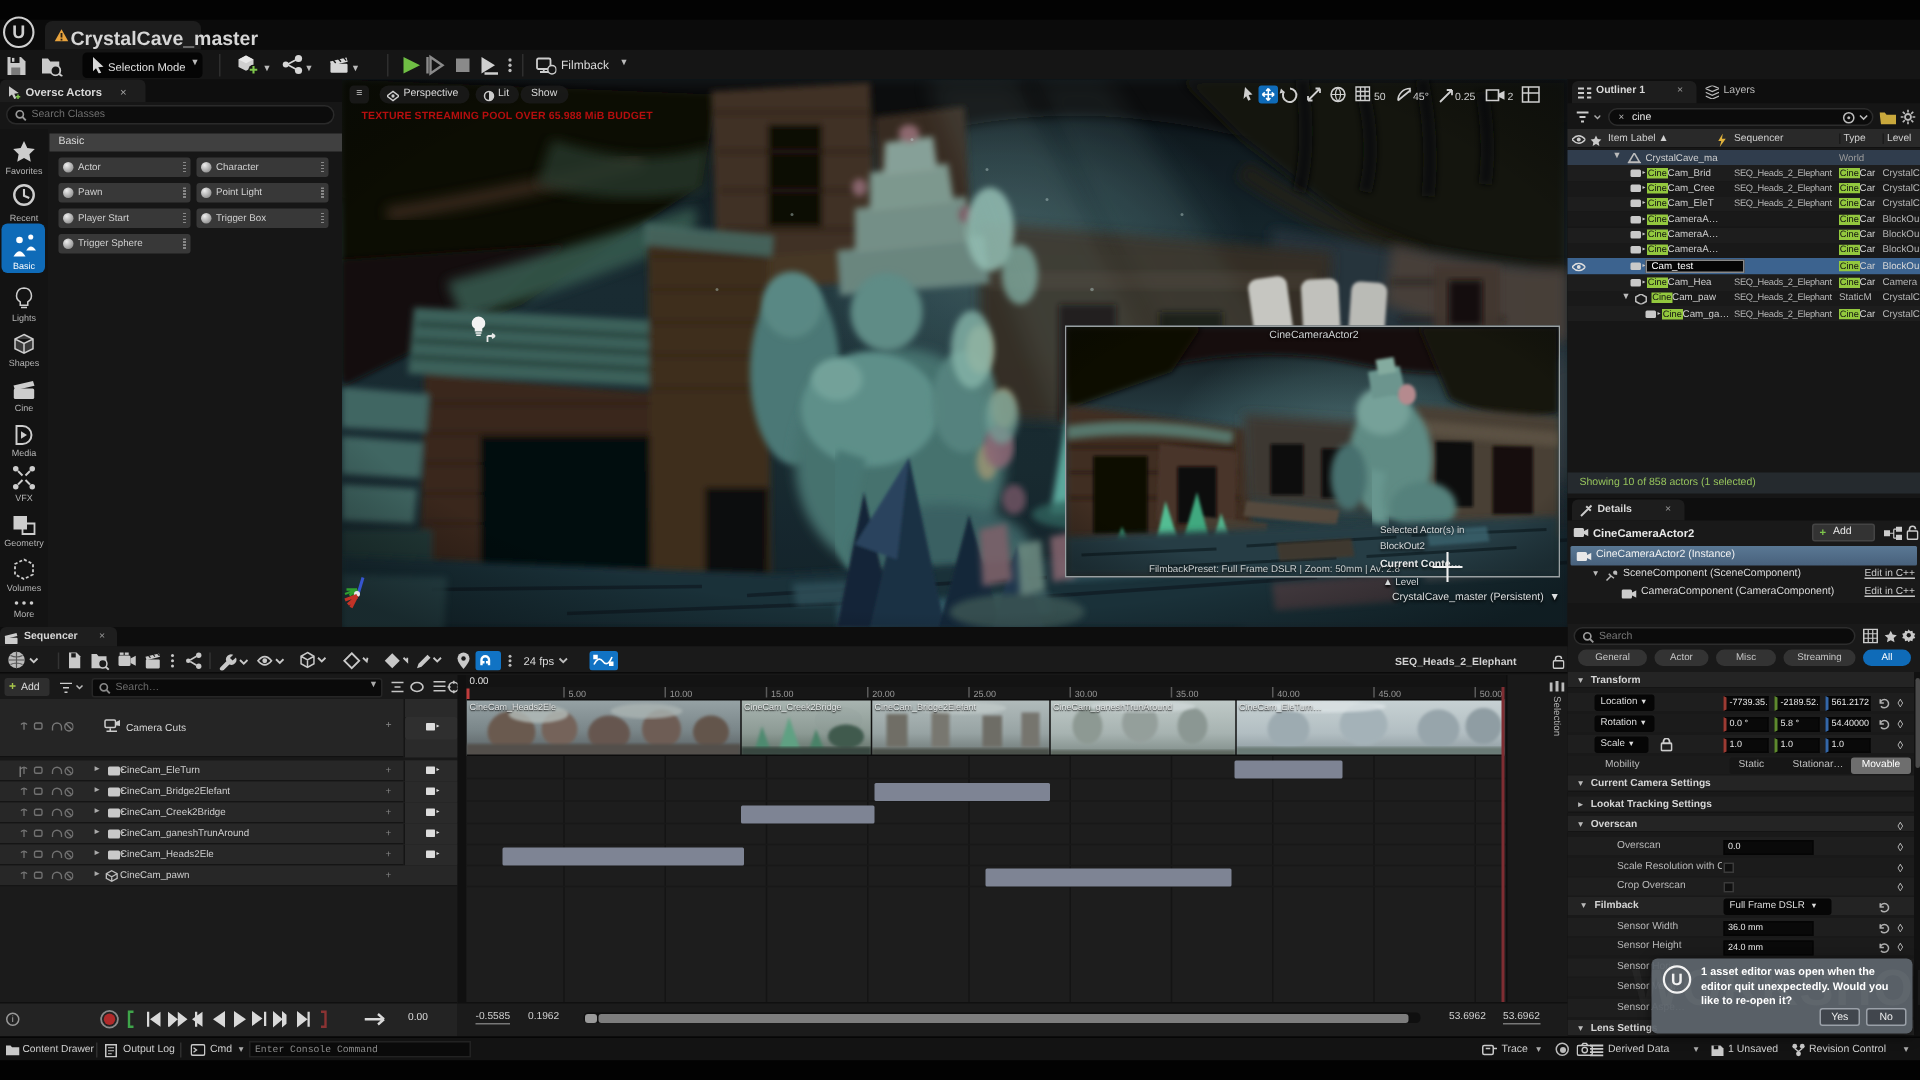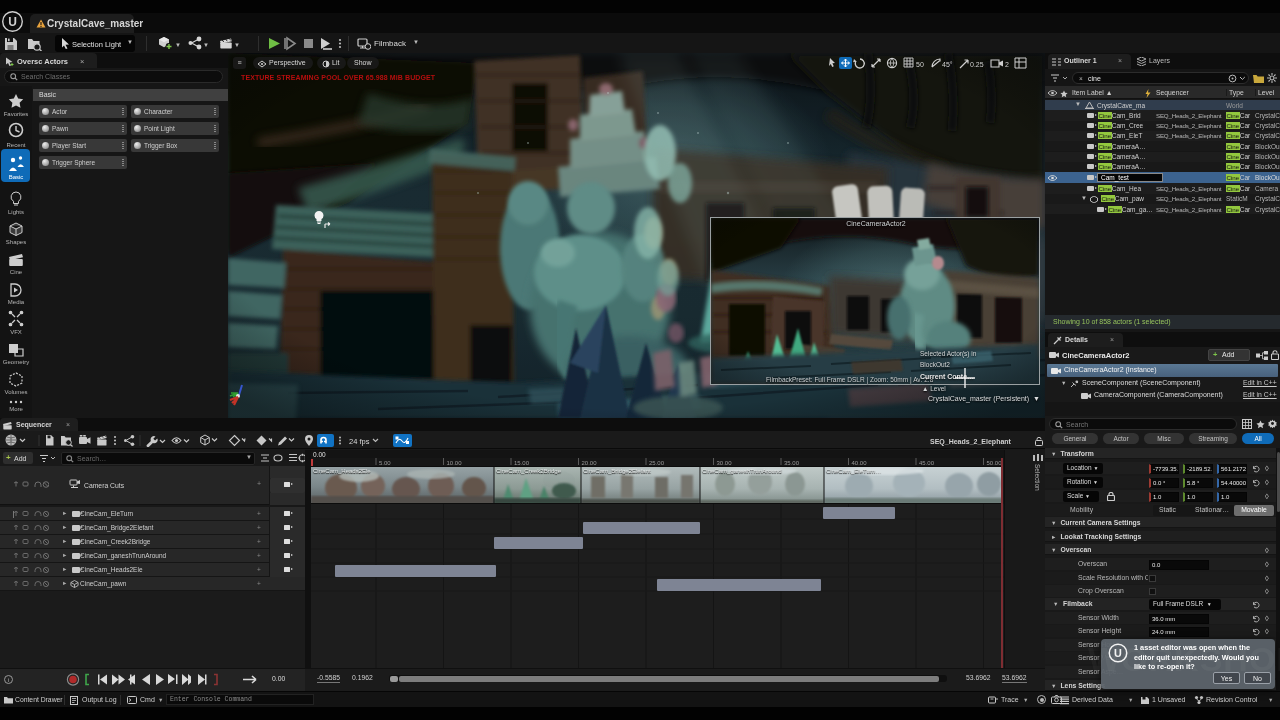--- a/index.html
+++ b/index.html
@@ -15,21 +15,21 @@
 <div class="abs" style="left:0;top:0;width:1280px;height:13px;background:#030303;"></div>
 <div class="abs" style="left:0;top:13px;width:1280px;height:20px;background:#0b0b0b;"></div>
 <div class="abs" style="left:0;top:33px;width:1280px;height:21px;background:#151515;border-bottom:1px solid #060606;"></div>
 
 <div class="abs" style="left:30px;top:14px;width:104px;height:19px;background:#1d1d1d;border-radius:5px 5px 0 0;"></div>
 <svg class="abs" style="left:36px;top:19px;" width="10" height="9" viewBox="0 0 10 9">
       <path d="M5 0.5 L9.5 8.5 H0.5 Z" fill="#e8a33d"></path>
       <rect x="4.4" y="3" width="1.2" height="3" fill="#2a2115"></rect>
       <rect x="4.4" y="6.8" width="1.2" height="1.2" fill="#2a2115"></rect>
     </svg>
-<div class="abs" style="left:47px;top:18px;font-size:10px;font-weight:bold;color:#d6d6d6;">CrystalCave_master</div>
+<div class="abs" style="left:47px;top:18px;font-size:13px;font-weight:bold;color:#d6d6d6;">CrystalCave_master</div>
 
 <svg class="abs" style="left:1px;top:10px;" width="23" height="23" viewBox="0 0 23 23">
  <circle cx="11.5" cy="11.5" r="9.8" fill="none" stroke="#cfcfcf" stroke-width="1.4"></circle>
  <text x="11.5" y="15.6" font-size="12" font-weight="bold" font-family="Liberation Serif" fill="#cfcfcf" text-anchor="middle">U</text>
 </svg>
 
 <svg class="abs" style="left:4px;top:37px;" width="420" height="14" viewBox="0 0 420 14">
 
   <path d="M1 1 h9 l3 3 v9 h-12 z" fill="#c9c9c9"></path>
       <rect x="3" y="1" width="6" height="4" fill="#151515"></rect>
@@ -38,21 +38,21 @@
 
   <path d="M24 2 h4 l1.5 2 h6 v8 h-11.5 z" fill="#c9c9c9"></path>
       <circle cx="33" cy="10" r="3.2" fill="#151515" stroke="#c9c9c9" stroke-width="1.2"></circle>
       <line x1="35.4" y1="12.2" x2="37.5" y2="14" stroke="#c9c9c9" stroke-width="1.4"></line>
 </svg>
 
 <div class="abs" style="left:55px;top:35px;width:80px;height:17px;background:#050505;border-radius:3px;"></div>
 <svg class="abs" style="left:60px;top:38px;" width="11" height="11" viewBox="0 0 11 11">
       <path d="M2 0 L9 6.5 L5.5 6.8 L7.5 10.5 L5.8 11 L4 7.5 L2 9.5 Z" fill="#d8d8d8"></path>
     </svg>
-<div class="abs" style="left:72px;top:39.5px;font-size:7.5px;color:#e0e0e0;">Selection Light</div>
+<div class="abs" style="left:72px;top:39.5px;font-size:7.5px;color:#e0e0e0;">Selection Mode</div>
 <div class="abs" style="left:127px;top:39px;font-size:6px;color:#bbb;">▼</div>
 <div class="sep" style="left:146px;top:36px;height:15px;"></div>
 
 <svg class="abs" style="left:158px;top:36px;" width="130" height="15" viewBox="0 0 130 15">
   <path d="M6 1 l5 2.6 v5 l-5 2.6 l-5 -2.6 v-5 z" fill="#cfcfcf"></path>
       <path d="M6 1 l5 2.6 l-5 2.6 l-5 -2.6 z" fill="#e8e8e8"></path>
   <circle cx="11" cy="10.5" r="3.4" fill="#151515"></circle>
       <path d="M11 8 v5 M8.5 10.5 h5" stroke="#7ec64b" stroke-width="1.4"></path>
   <text x="17" y="11" font-size="6" fill="#bbb">▼</text>
   <g transform="translate(32,0)">

